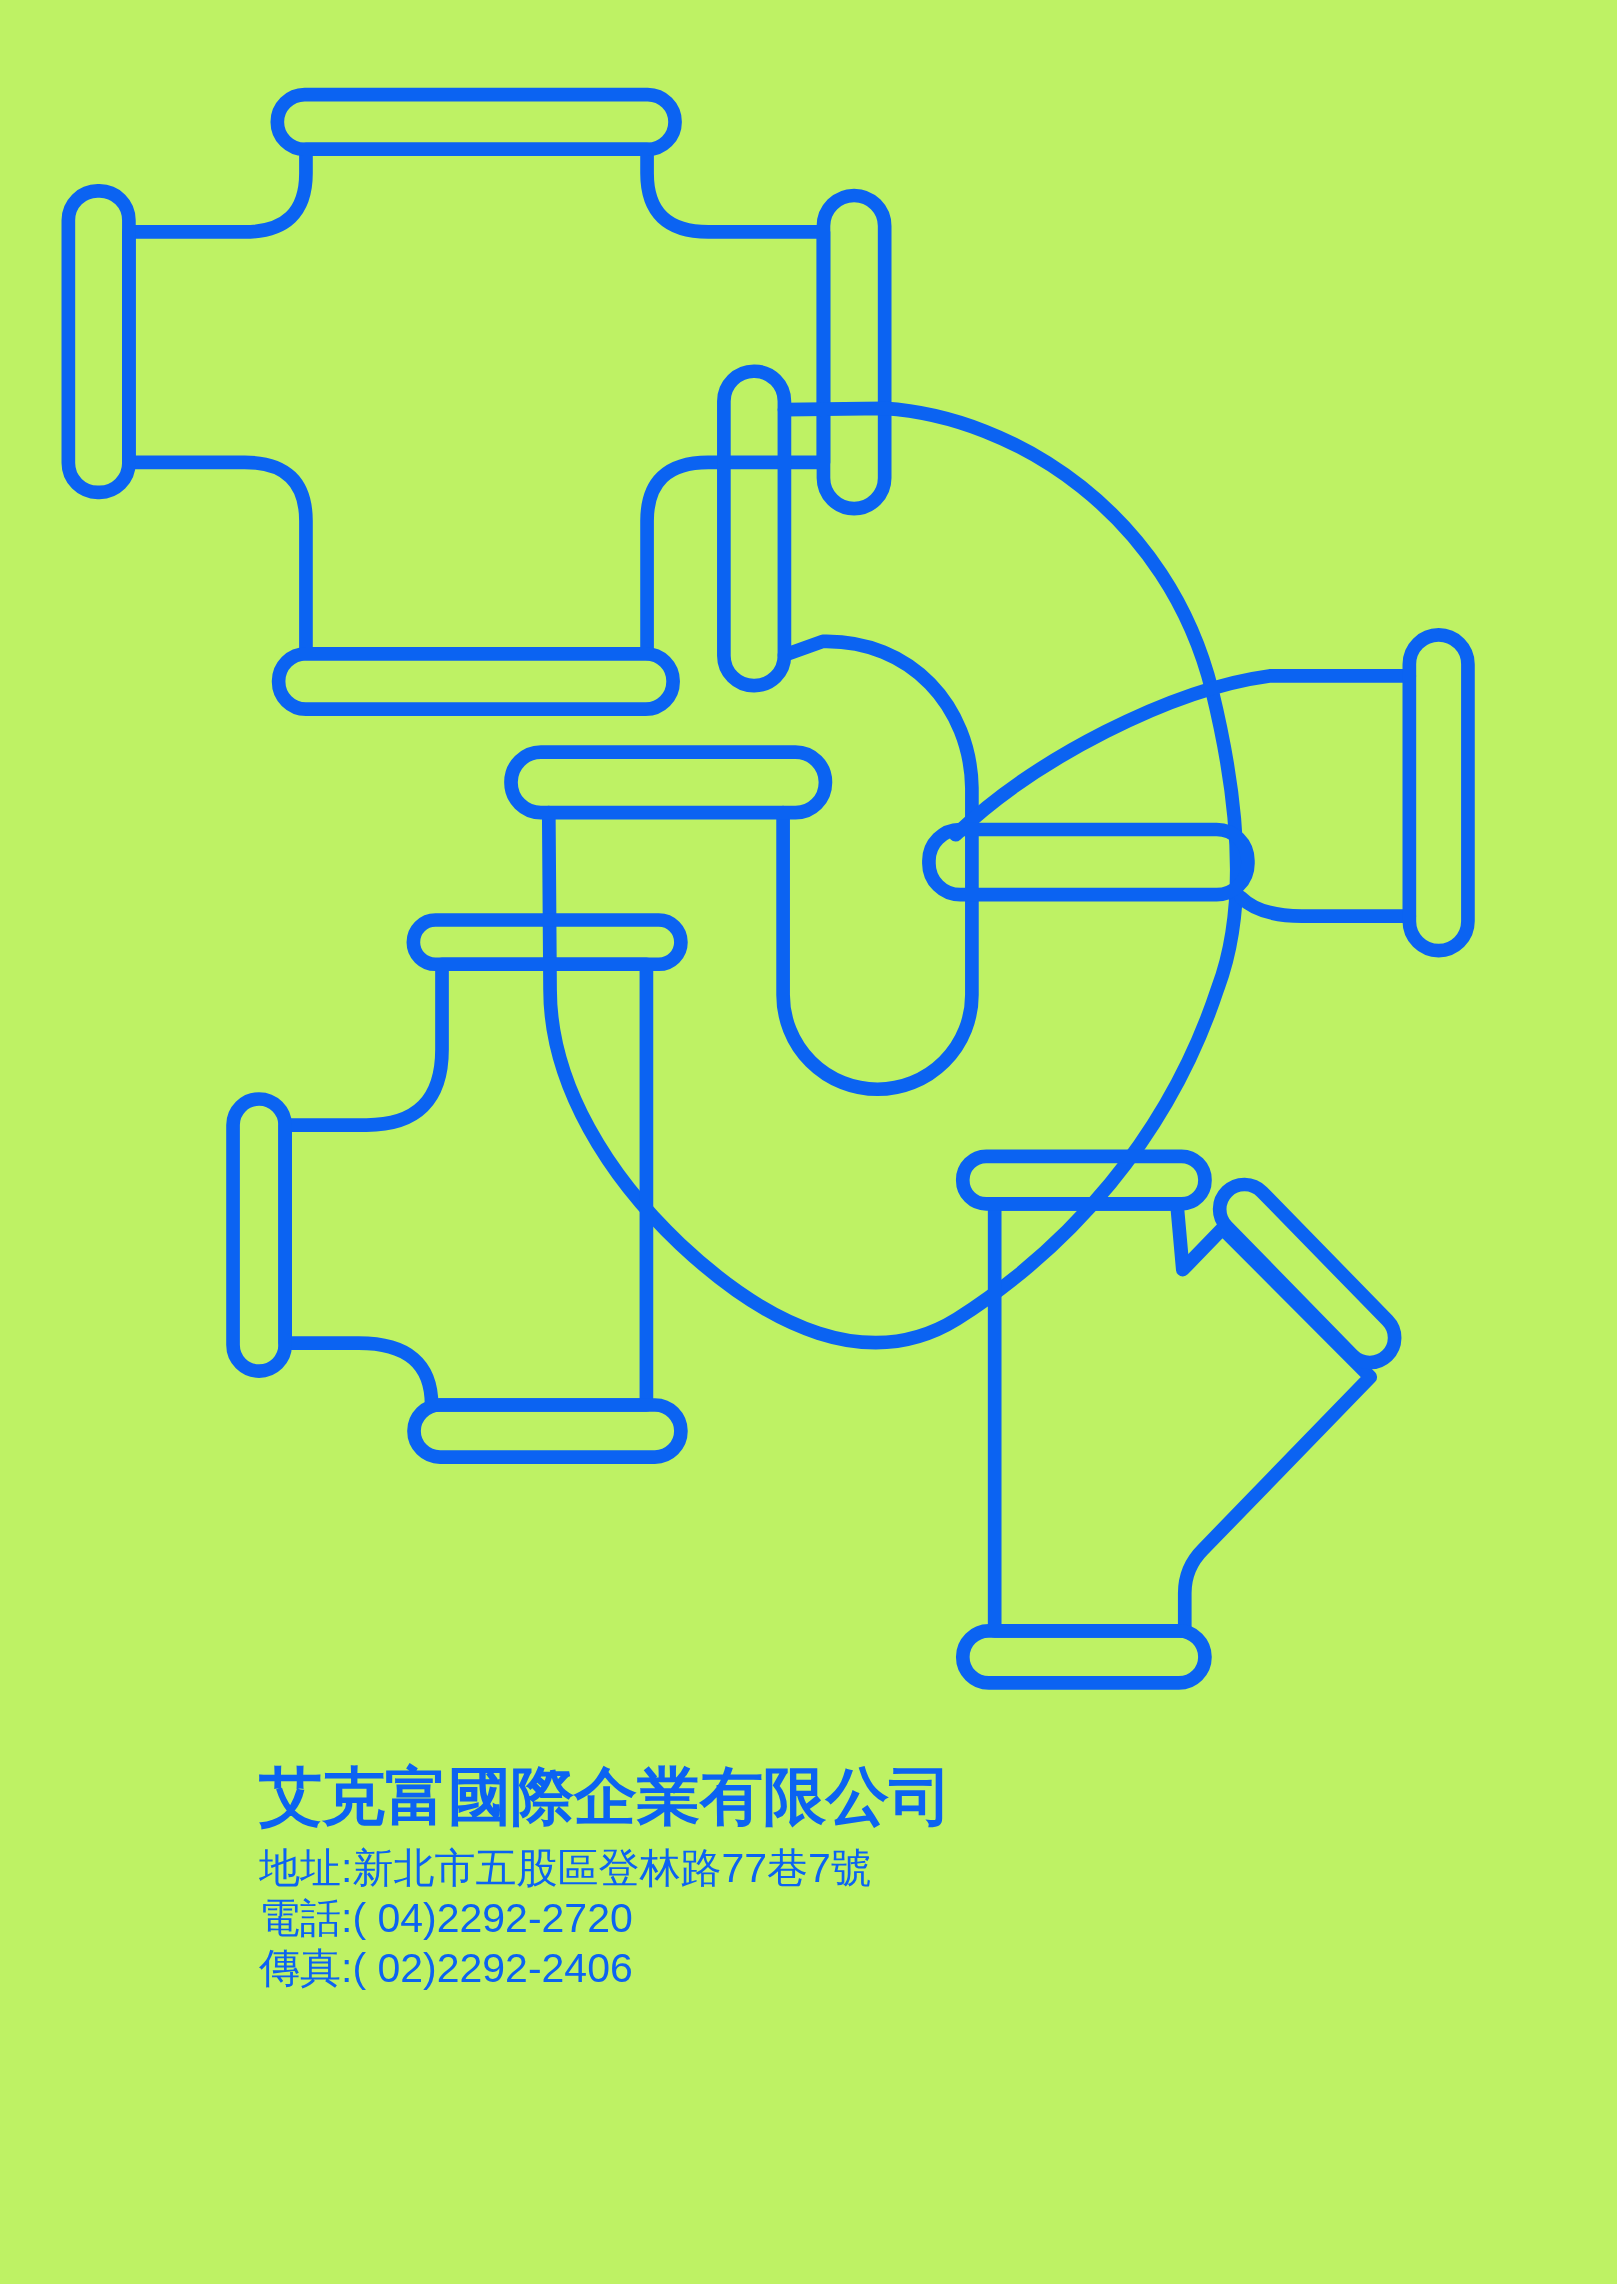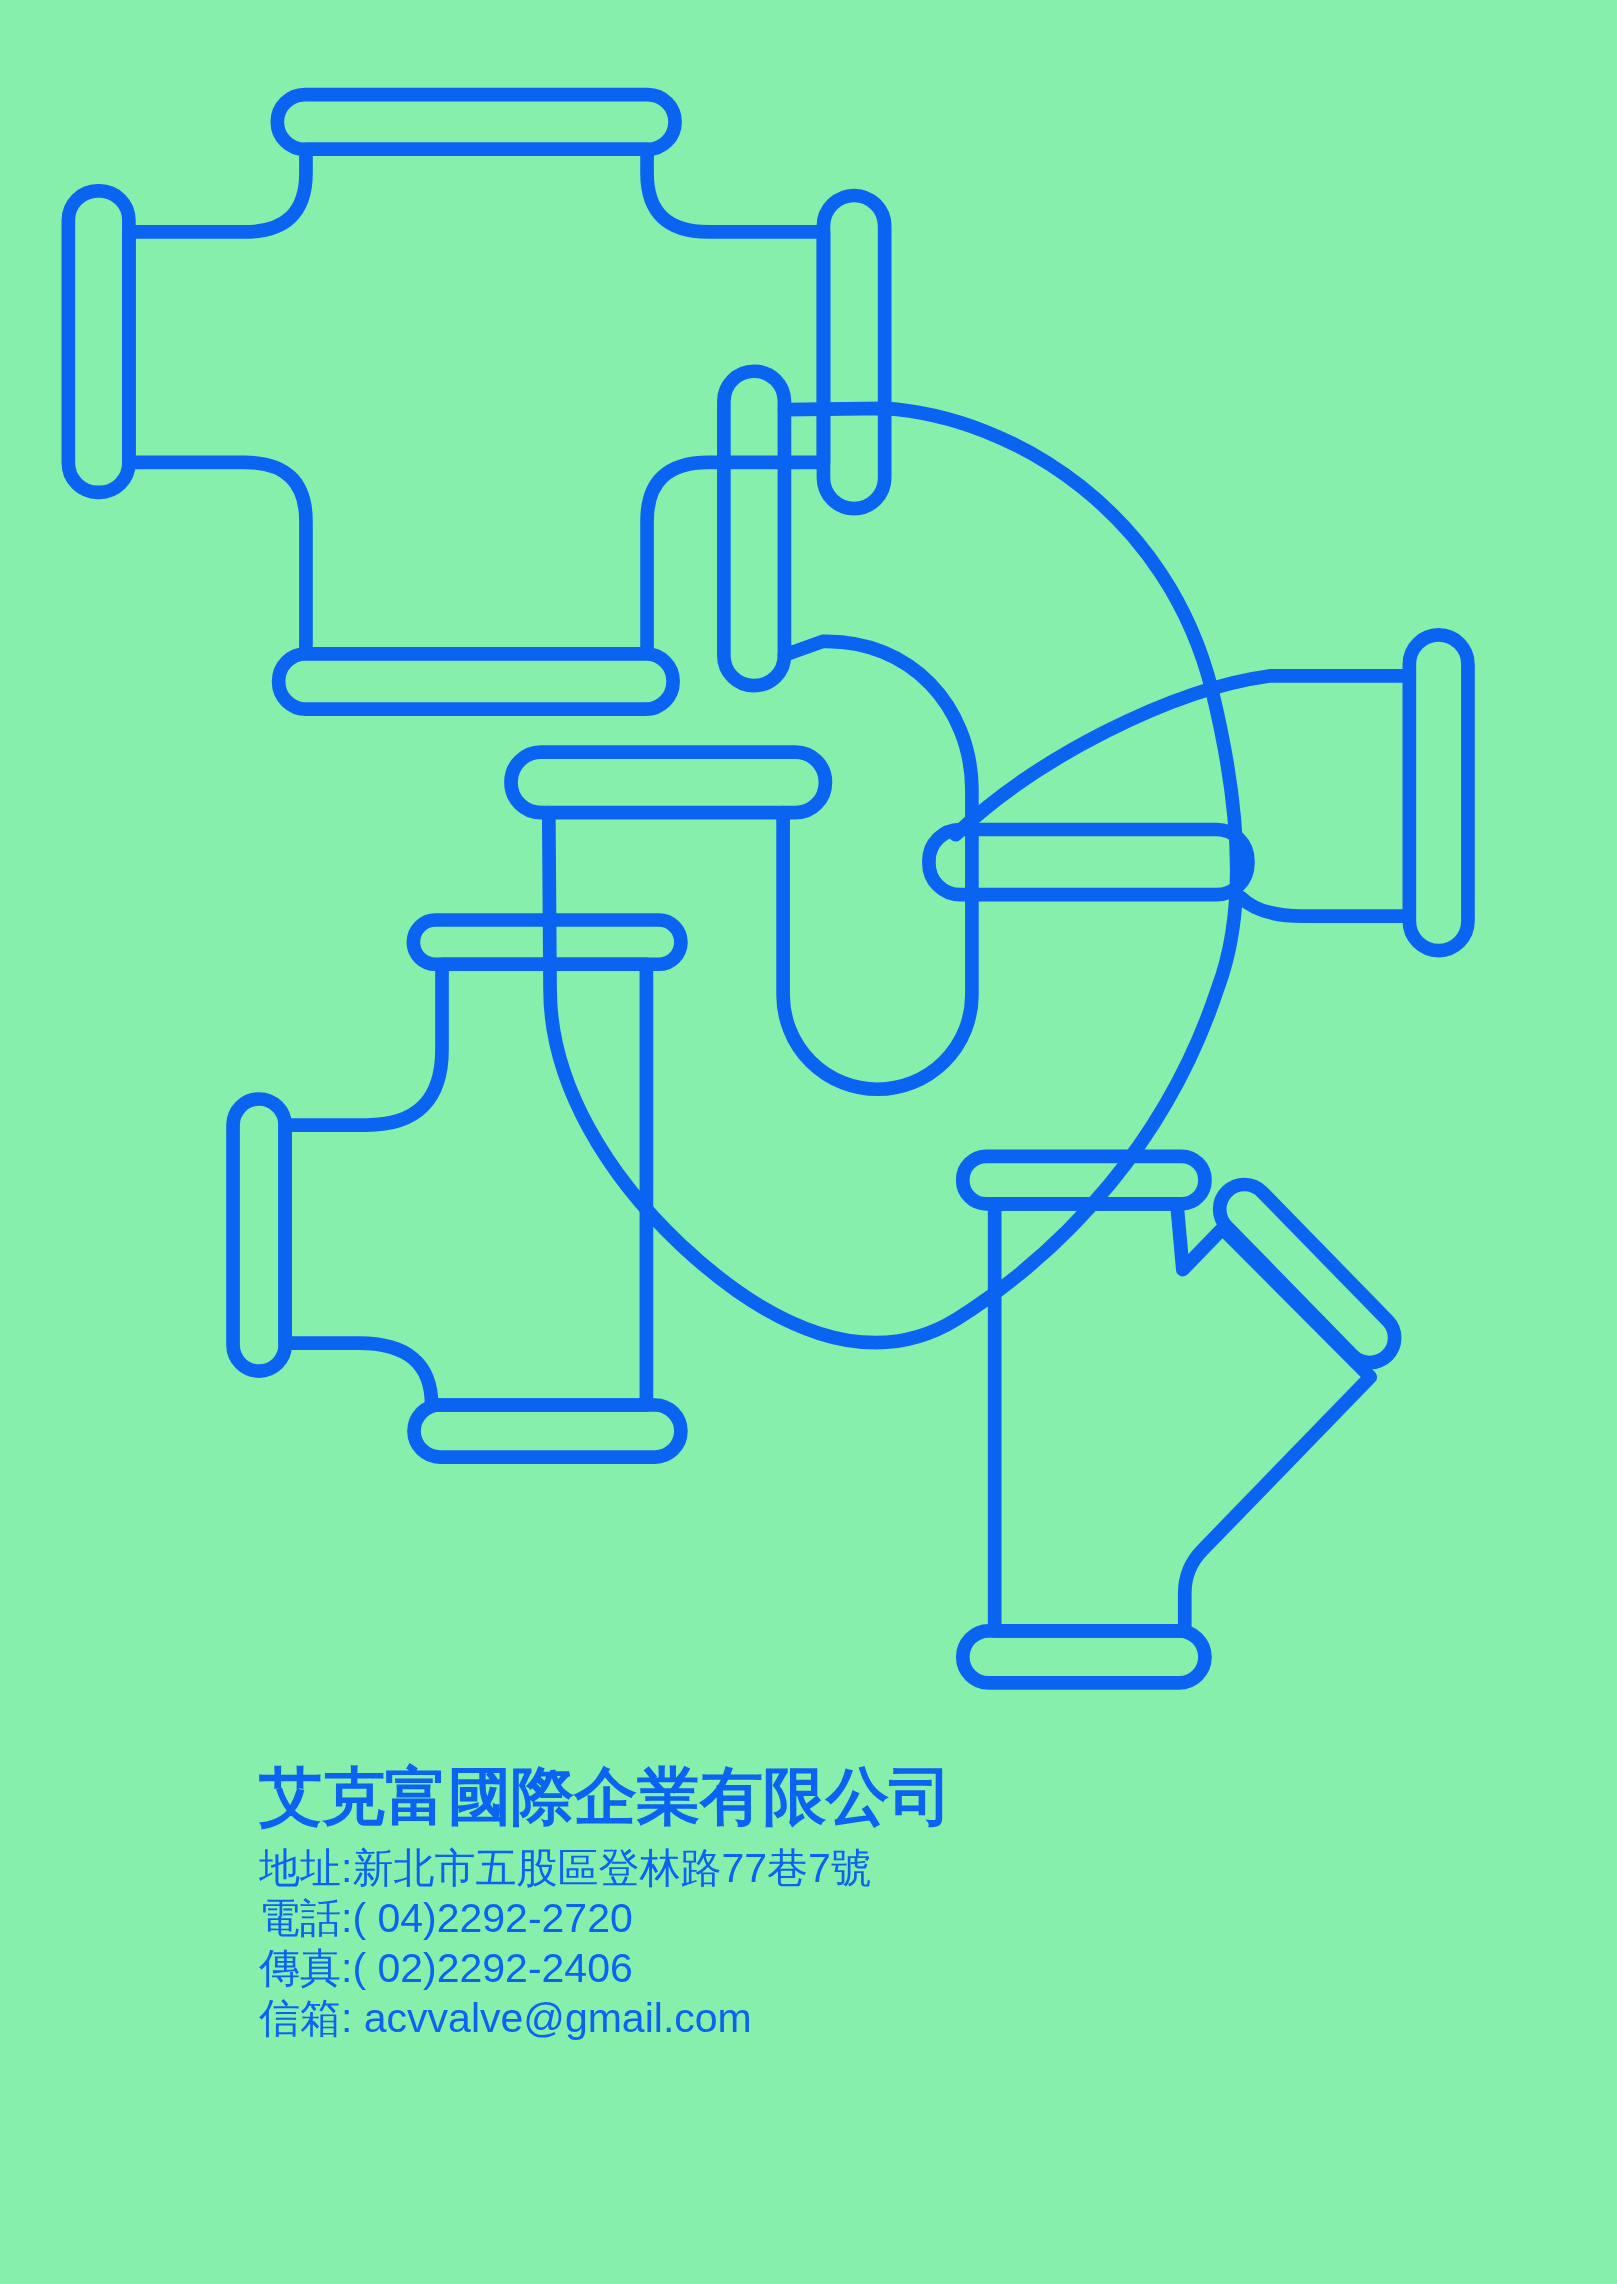--- a/index.html
+++ b/index.html
@@ -4,21 +4,21 @@
 <style>
   html, body {
     margin: 0;
     padding: 0;
     background: #ffffff;
   }
   .page {
     position: relative;
     width: 1617px;
     height: 2284px;
-    background: #86efac;
+    background: #bef264;
     overflow: hidden;
     font-family: "Liberation Sans", sans-serif;
   }
   .artwork {
     position: absolute;
     left: 0;
     top: 0;
     width: 1617px;
     height: 2284px;
   }
@@ -108,18 +108,17 @@
       <rect x="1832" y="1918" width="352" height="76" rx="38" transform="rotate(45.7 2008 1956)"></rect>
     </g>
   </svg>
 
   <div class="company-block">
     <div class="company-name">艾克富國際企業有限公司</div>
     <div class="company-lines">
       <div class="company-line">地址:新北市五股區登林路77巷7號</div>
       <div class="company-line">電話:( 04)2292-2720</div>
       <div class="company-line">傳真:( 02)2292-2406</div>
-      <div class="company-line">信箱: acvvalve@gmail.com</div>
     </div>
   </div>
 
 </div>
 
 
 </body></html>

